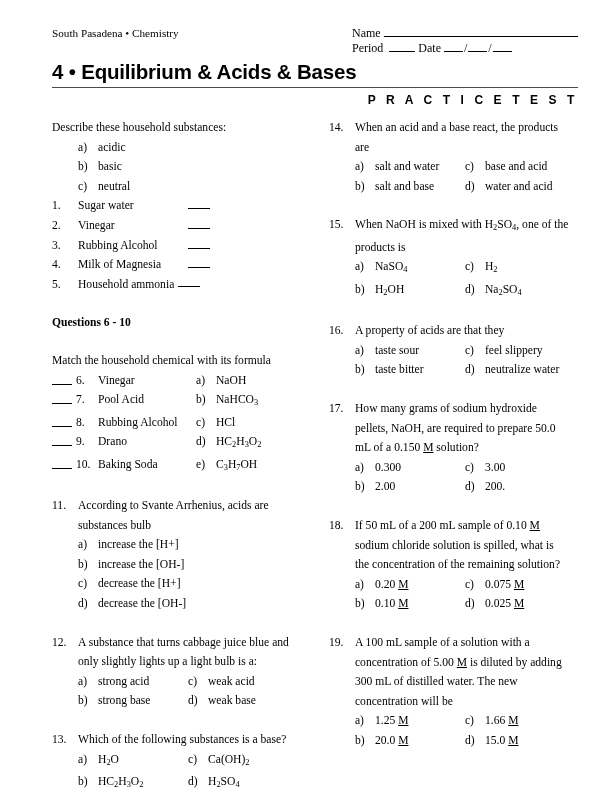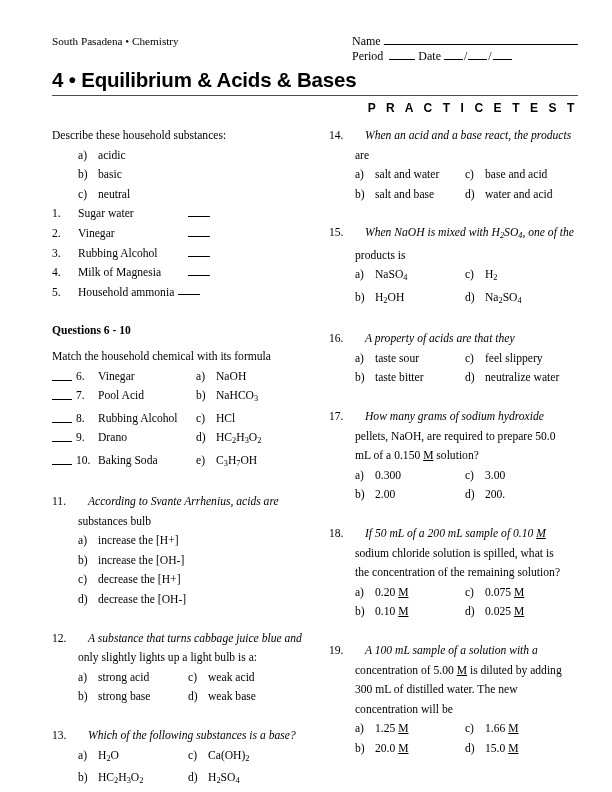--- a/index.html
+++ b/index.html
@@ -12,21 +12,21 @@
     height: 792px;
     font-family: "Liberation Serif", "DejaVu Serif", serif;
     color: #000000;
     -webkit-font-smoothing: antialiased;
   }
   .page {
     position: relative;
     width: 612px;
     height: 792px;
     box-sizing: border-box;
-    padding: 34px 34px 0 52px;
+    padding: 26px 34px 0 52px;
   }
 
   
   .header {
     display: flex;
     align-items: flex-start;
     justify-content: space-between;
     height: 30px;
   }
   .school {
@@ -104,28 +104,27 @@
   .col-left  { width: 268px; margin-right: 10px; }
   .col-right { width: 250px; }
 
   .intro { margin-bottom: 0px; }
 
   
   .q {
     display: flex;
     align-items: flex-start;
     margin-top: 0;
-    gap: 10px;
   }
   .q-num {
     width: 26px;
     flex: 0 0 26px;
     text-align: left;
   }
-  .q-body { flex: 1 1 auto; font-style: italic; }
+  .q-body { flex: 1 1 auto; }
 
   
   .opt {
     display: flex;
     align-items: flex-start;
     padding-left: 26px;
   }
   .opt-ltr {
     width: 20px;
     flex: 0 0 20px;
@@ -167,21 +166,21 @@
     position: relative;
     top: -1px;
   }
 
   
   .sec-head {
     font-weight: bold;
     font-size: 11.6px;
     margin-top: 19px;
   }
-  .match-intro { margin-top: 6px; }
+  .match-intro { margin-top: 18px; }
   .match-row {
     display: flex;
     align-items: flex-start;
   }
   .m-blank {
     width: 24px;
     flex: 0 0 24px;
     position: relative;
   }
   .m-blank i {

